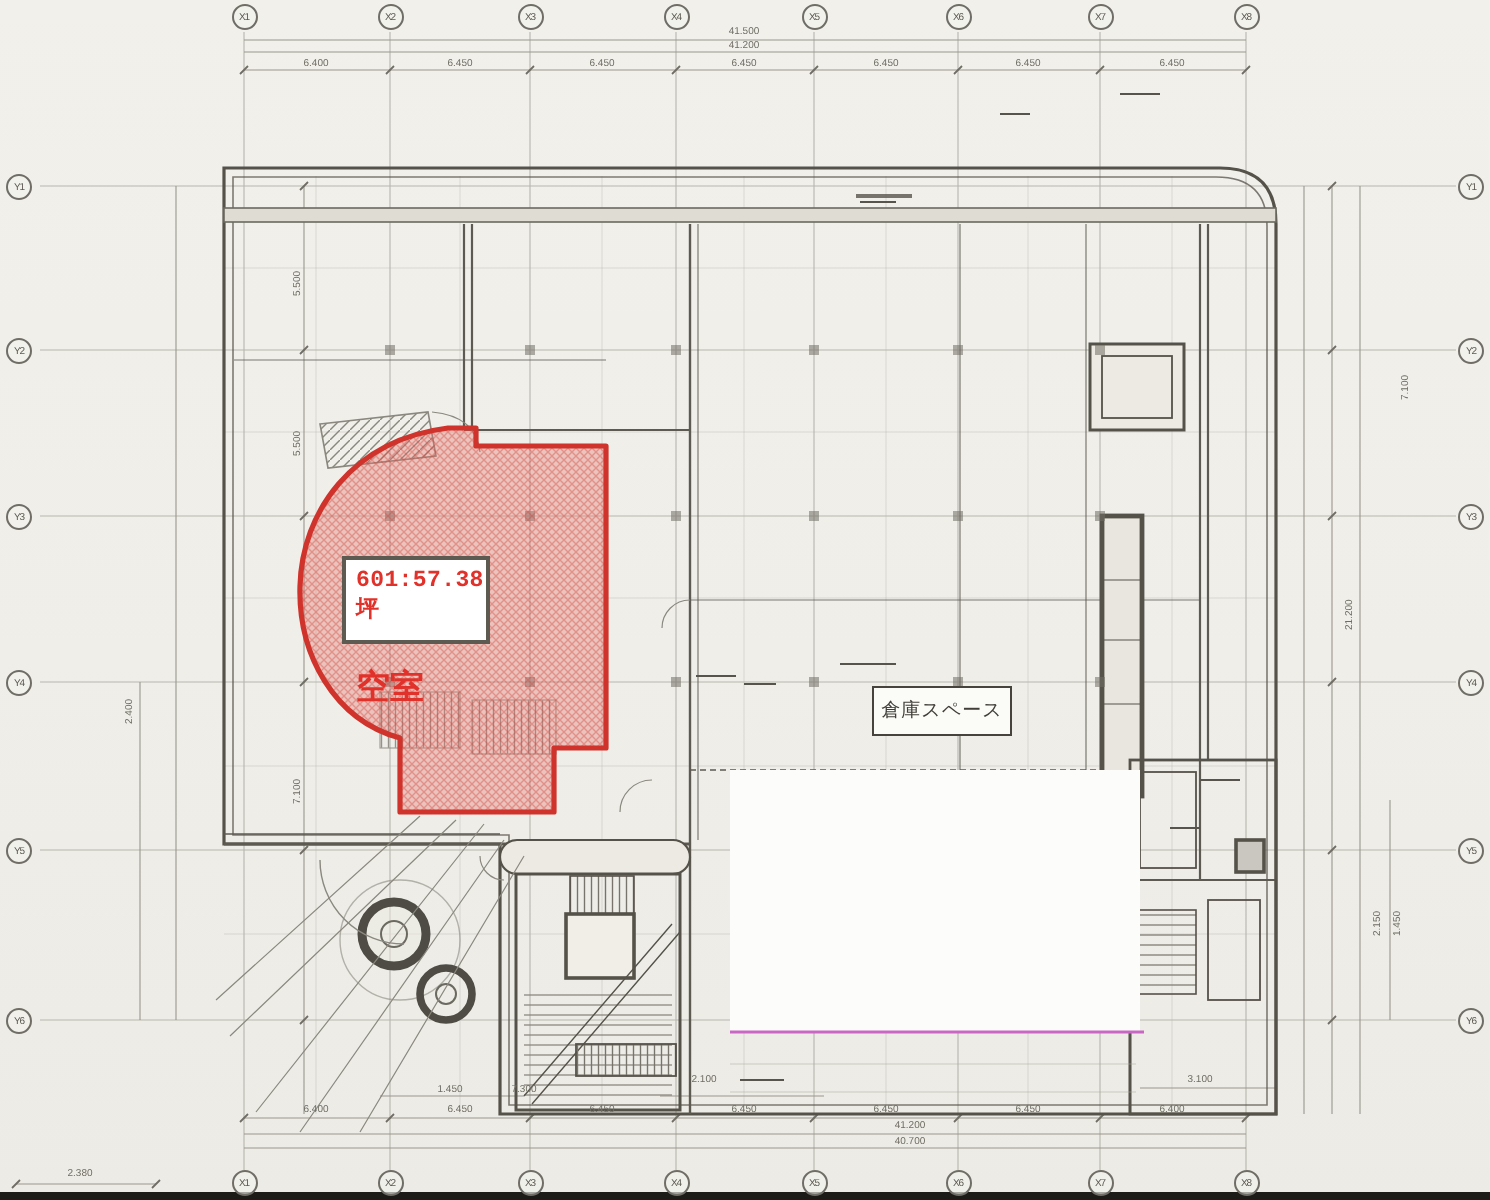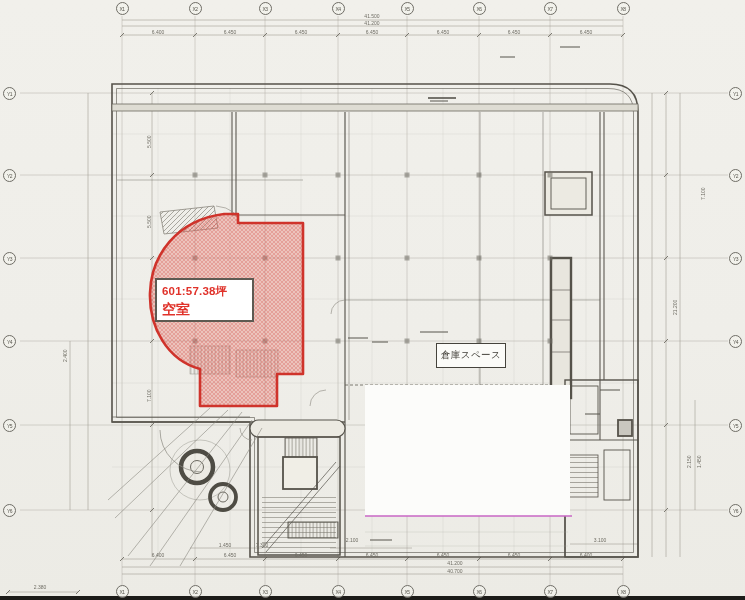--- a/index.html
+++ b/index.html
@@ -5,24 +5,24 @@
   html,body{margin:0;padding:0;background:#e8e7e2;}
   .stage{position:relative;width:745px;height:600px;overflow:hidden;
          background:linear-gradient(180deg,#f1f0eb 0%,#efeee9 55%,#ecebe5 100%);
          font-family:"Liberation Sans", sans-serif;color:#55534b;}
   .stage svg{position:absolute;left:0;top:0;}
   .bubble{position:absolute;width:13px;height:13px;border:1px solid #6f6d66;border-radius:50%;
           font-size:5px;line-height:13px;text-align:center;color:#5b5951;background:rgba(243,242,237,.65);
           box-sizing:border-box;letter-spacing:-.5px;}
   .dim{position:absolute;font-size:5px;line-height:6px;color:#6f6d64;transform:translateX(-50%);white-space:nowrap;}
   .vdim{position:absolute;font-size:5px;line-height:6px;color:#6f6d64;transform:rotate(-90deg);transform-origin:left top;white-space:nowrap;}
-  .unit-label{position:absolute;left:155px;top:278px;width:99px;height:44px;background:#ffffff;
-              border:2px solid #5d5a52;box-sizing:border-box;padding:4px 5px;z-index:5;}
+  .unit-label{position:absolute;left:171px;top:278px;width:74px;height:44px;background:#ffffff;
+              border:2px solid #5d5a52;box-sizing:border-box;padding:4px 5px;z-index:5;font-family:Liberation Mono, monospace;}
   .unit-label .l1{font-size:11.5px;font-weight:bold;color:#e0322a;letter-spacing:.2px;}
-  .unit-label .l2{font-size:14px;font-weight:bold;color:#e0322a;margin-top:2px;}
+  .unit-label .l2{font-size:17px;font-weight:bold;color:#e0322a;margin-top:20px;}
   .wh-label{position:absolute;left:436px;top:343px;width:70px;height:25px;background:#fbfbf8;
             border:1.5px solid #45433c;box-sizing:border-box;display:flex;align-items:center;justify-content:center;
             font-size:9.5px;color:#403e37;z-index:4;letter-spacing:.5px;}
 </style>
 </head>
 <body>
 
 <div class="stage">
 
 <svg width="745" height="600" viewBox="0 0 745 600">

